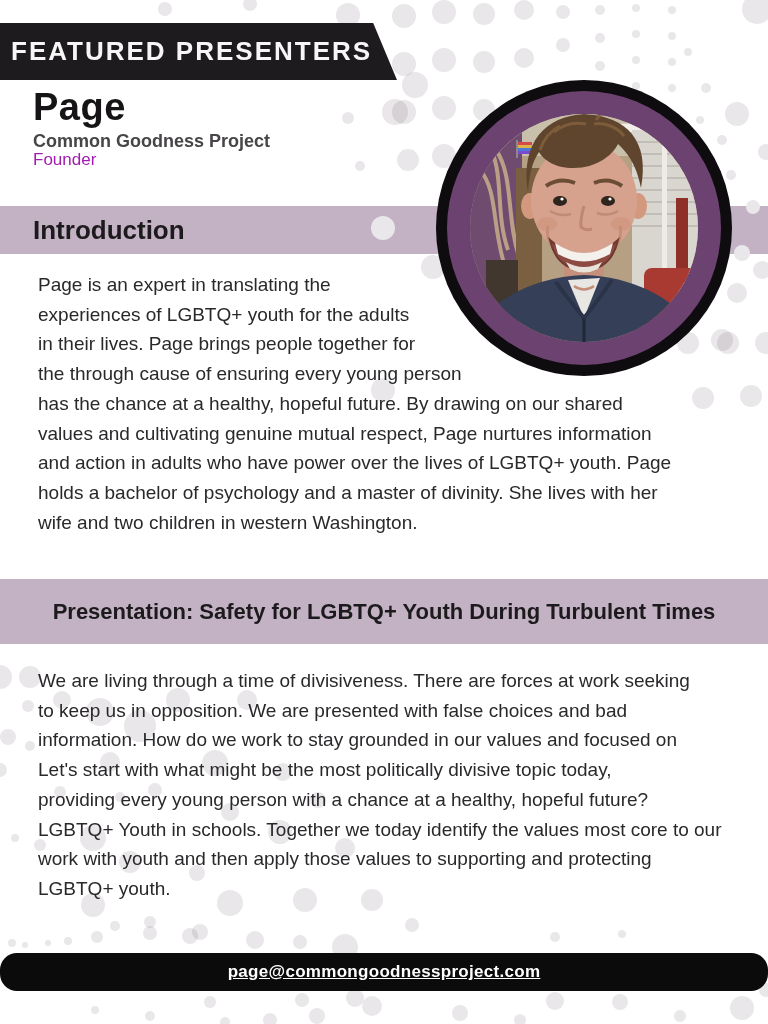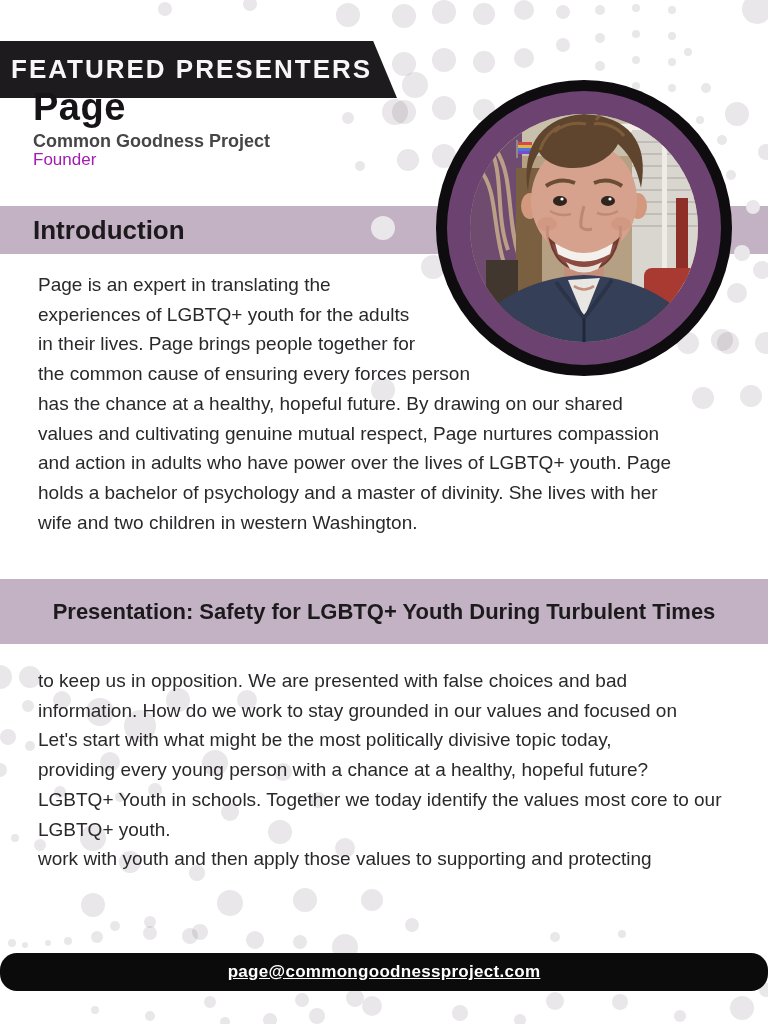--- a/index.html
+++ b/index.html
@@ -15,21 +15,20 @@
   .bar { position:absolute; left:0; width:768px; background:var(--lavender,#c3b2c4); z-index:1; }
   .bar-intro { top:206px; height:48px; }
   .bar-pres  { top:579px; height:65px; }
 
   
   .banner {
     position:absolute; left:0; top:23px; width:397px; height:57px;
     background:var(--banner_black,#1d1b1d);
     clip-path:polygon(0 0, 94% 0, 100% 100%, 0 100%);
     z-index:4;
-    margin-top:18px;
   }
   .banner-title {
     color:#f7f6f7; font-weight:bold; font-size:26px; letter-spacing:2px;
     line-height:57px; padding-left:11px; white-space:nowrap;
   }
 
   .name { position:absolute; left:33px; top:86px; font-size:38px; font-weight:bold; color:#161416; z-index:4; letter-spacing:0.5px; }
   .org  { position:absolute; left:33px; top:131px; font-size:18px; font-weight:bold; color:#474547; z-index:4; }
   .role { position:absolute; left:33px; top:150px; font-size:17px; color:#a21caf; z-index:4; }
 
@@ -191,35 +190,36 @@
 <div class="org">Common Goodness Project</div>
 <div class="role">Founder</div>
 
 <div class="section-heading-intro">Introduction</div>
 <div class="section-heading-pres">Presentation: Safety for LGBTQ+ Youth During Turbulent Times</div>
 
 <div class="para para-intro">
     <div>Page is an expert in translating the</div>
     <div>experiences of LGBTQ+ youth for the adults</div>
     <div>in their lives. Page brings people together for</div>
-    <div>the common cause of ensuring every forces person</div>
+    <div>the through cause of ensuring every young person</div>
     <div>has the chance at a healthy, hopeful future. By drawing on our shared</div>
-    <div>values and cultivating genuine mutual respect, Page nurtures compassion</div>
+    <div>values and cultivating genuine mutual respect, Page nurtures information</div>
     <div>and action in adults who have power over the lives of LGBTQ+ youth. Page</div>
     <div>holds a bachelor of psychology and a master of divinity. She lives with her</div>
     <div>wife and two children in western Washington.</div>
   </div>
 <div class="para para-pres">
+    <div>We are living through a time of divisiveness. There are forces at work seeking</div>
     <div>to keep us in opposition. We are presented with false choices and bad</div>
     <div>information. How do we work to stay grounded in our values and focused on</div>
     <div>Let's start with what might be the most politically divisive topic today,</div>
     <div>providing every young person with a chance at a healthy, hopeful future?</div>
     <div>LGBTQ+ Youth in schools. Together we today identify the values most core to our</div>
+    <div>work with youth and then apply those values to supporting and protecting</div>
     <div>LGBTQ+ youth.</div>
-    <div>work with youth and then apply those values to supporting and protecting</div>
   </div>
 
 <div class="photo-wrap" role="img" aria-label="Portrait photo of Page, smiling person with short brown hair in a dark jacket, office background">
   <svg width="296" height="296" viewBox="0 0 296 296">
     <defs>
       <clipPath id="photoClip">
           <circle cx="148" cy="148" r="114"></circle>
         </clipPath>
     </defs>
     <circle class="ring-black-c" cx="148" cy="148" r="148"></circle>

